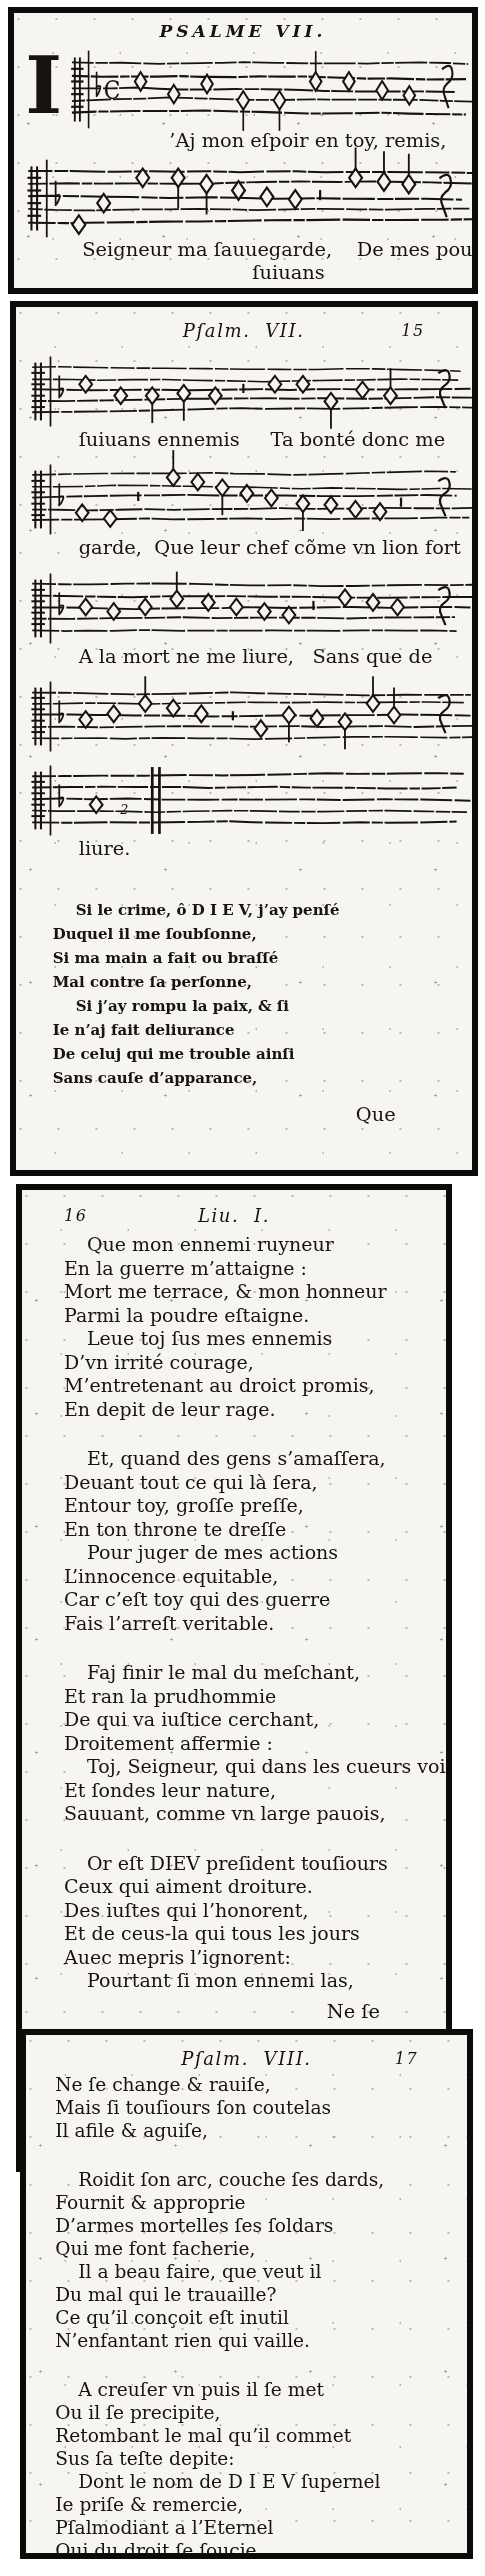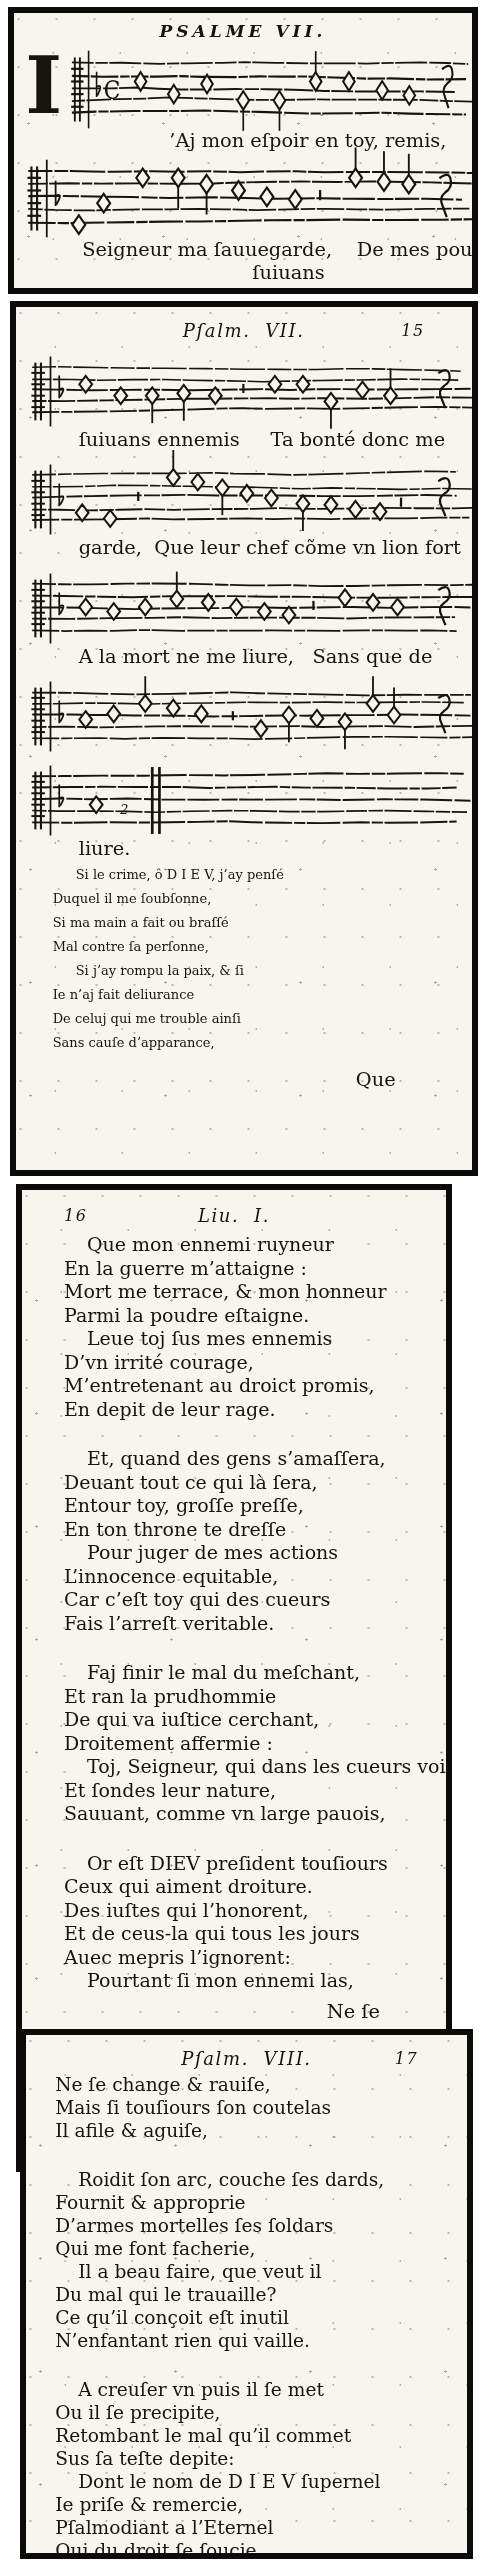--- a/index.html
+++ b/index.html
@@ -42,21 +42,21 @@
   .srow svg{width:100%;height:100%;display:block;overflow:visible;}
 
   .lyr{font-size:19.4px;height:24px;line-height:23px;white-space:pre;}
   #b0 .lyr{height:23px;line-height:21px;}
   .lyr.cl{padding-left:144px;}
   .lyr.l7{padding-left:57px;}
   .lyr.l{padding-left:50px;}
   .lyr.r2{padding-left:227px;height:21px;}
 
   .verse{font-size:18.6px;}
-  #b1 .verse{margin-top:2px;padding-left:24px;line-height:24px;font-size:13px;}
+  #b1 .verse{margin-top:37px;padding-left:24px;line-height:24px;font-size:15px;font-weight:bold;}
   #b2 .verse{margin-top:4.9px;padding-left:26px;line-height:23.5px;font-size:19px;}
   #b3 .verse{margin-top:1.6px;padding-left:14.6px;line-height:23px;font-size:18.6px;}
   .vline{white-space:pre;}
   .vline.ind{text-indent:23px;}
   .vline.gap{margin-top:26px;}
 
   .catch{text-align:right;font-size:19.4px;}
   #b1 .catch{padding-right:63px;margin-top:13px;}
   #b2 .catch{padding-right:50px;margin-top:7.3px;}
 </style>
@@ -360,21 +360,21 @@
       <div class="vline ind">Leue toj ſus mes ennemis</div>
       <div class="vline">D’vn irrité courage,</div>
       <div class="vline">M’entretenant au droict promis,</div>
       <div class="vline">En depit de leur rage.</div>
       <div class="vline ind gap">Et, quand des gens s’amaſſera,</div>
       <div class="vline">Deuant tout ce qui là ſera,</div>
       <div class="vline">Entour toy, groſſe preſſe,</div>
       <div class="vline">En ton throne te dreſſe</div>
       <div class="vline ind">Pour juger de mes actions</div>
       <div class="vline">L’innocence equitable,</div>
-      <div class="vline">Car c’eſt toy qui des cueurs</div>
+      <div class="vline">Car c’eſt toy qui des guerre</div>
       <div class="vline">Fais l’arreſt veritable.</div>
       <div class="vline ind gap">Faj finir le mal du meſchant,</div>
       <div class="vline">Et ran la prudhommie</div>
       <div class="vline">De qui va iuſtice cerchant,</div>
       <div class="vline">Droitement affermie :</div>
       <div class="vline ind">Toj, Seigneur, qui dans les cueurs vois</div>
       <div class="vline">Et ſondes leur nature,</div>
       <div class="vline">Sauuant, comme vn large pauois,</div>
       <div class="vline ind gap">Or eſt DIEV preſident touſiours</div>
       <div class="vline">Ceux qui aiment droiture.</div>

